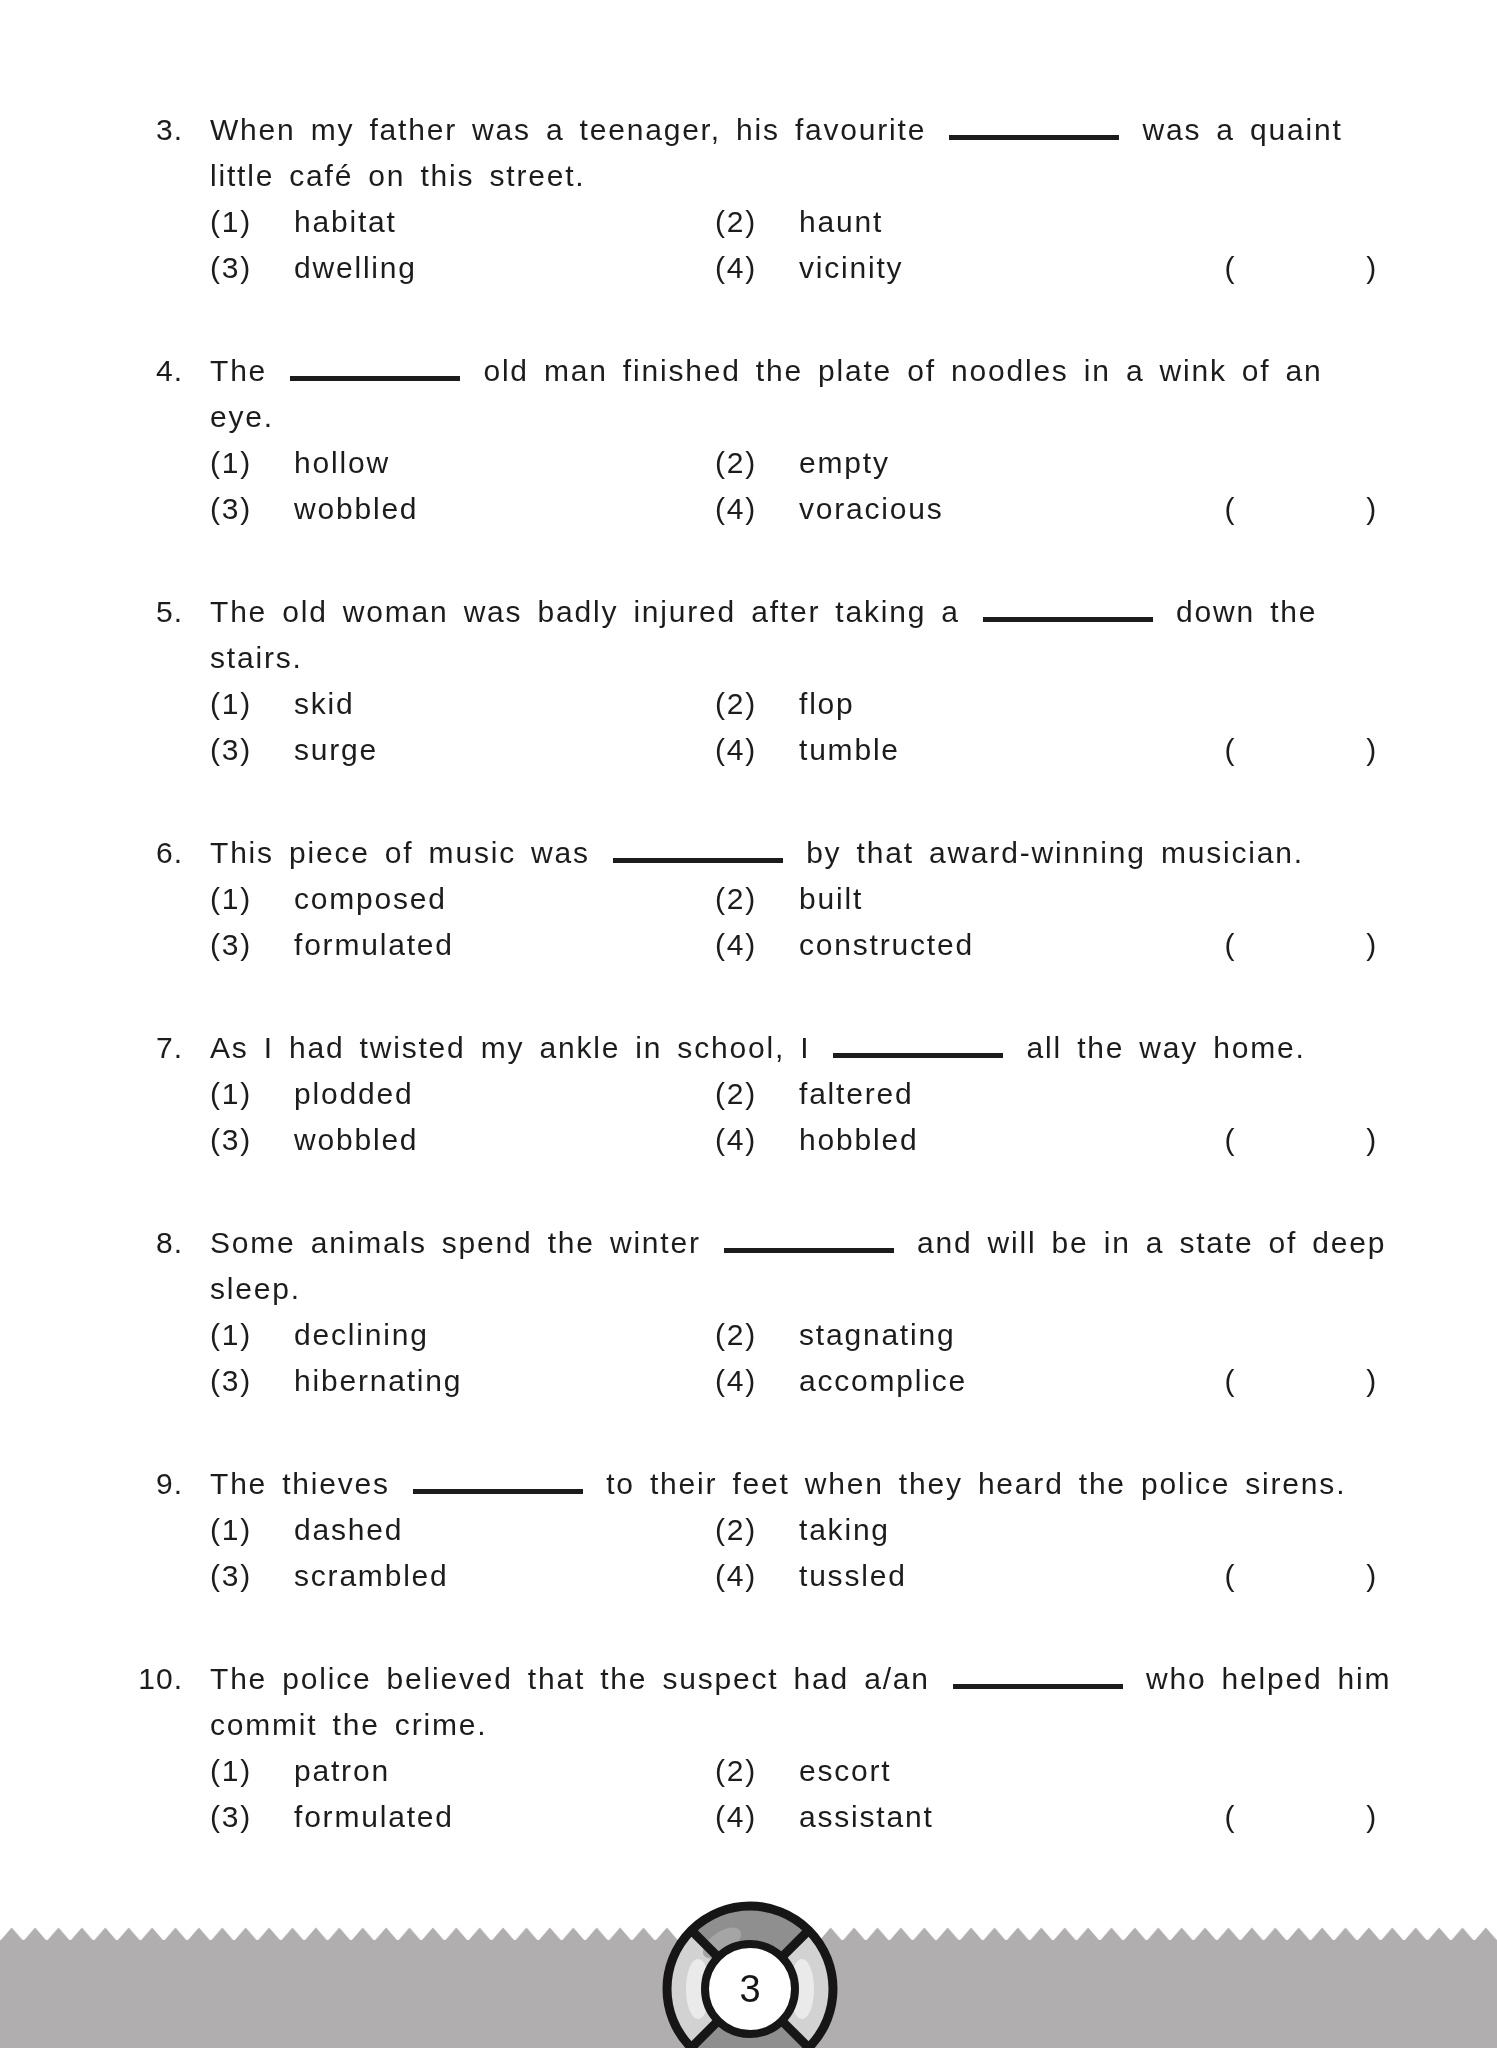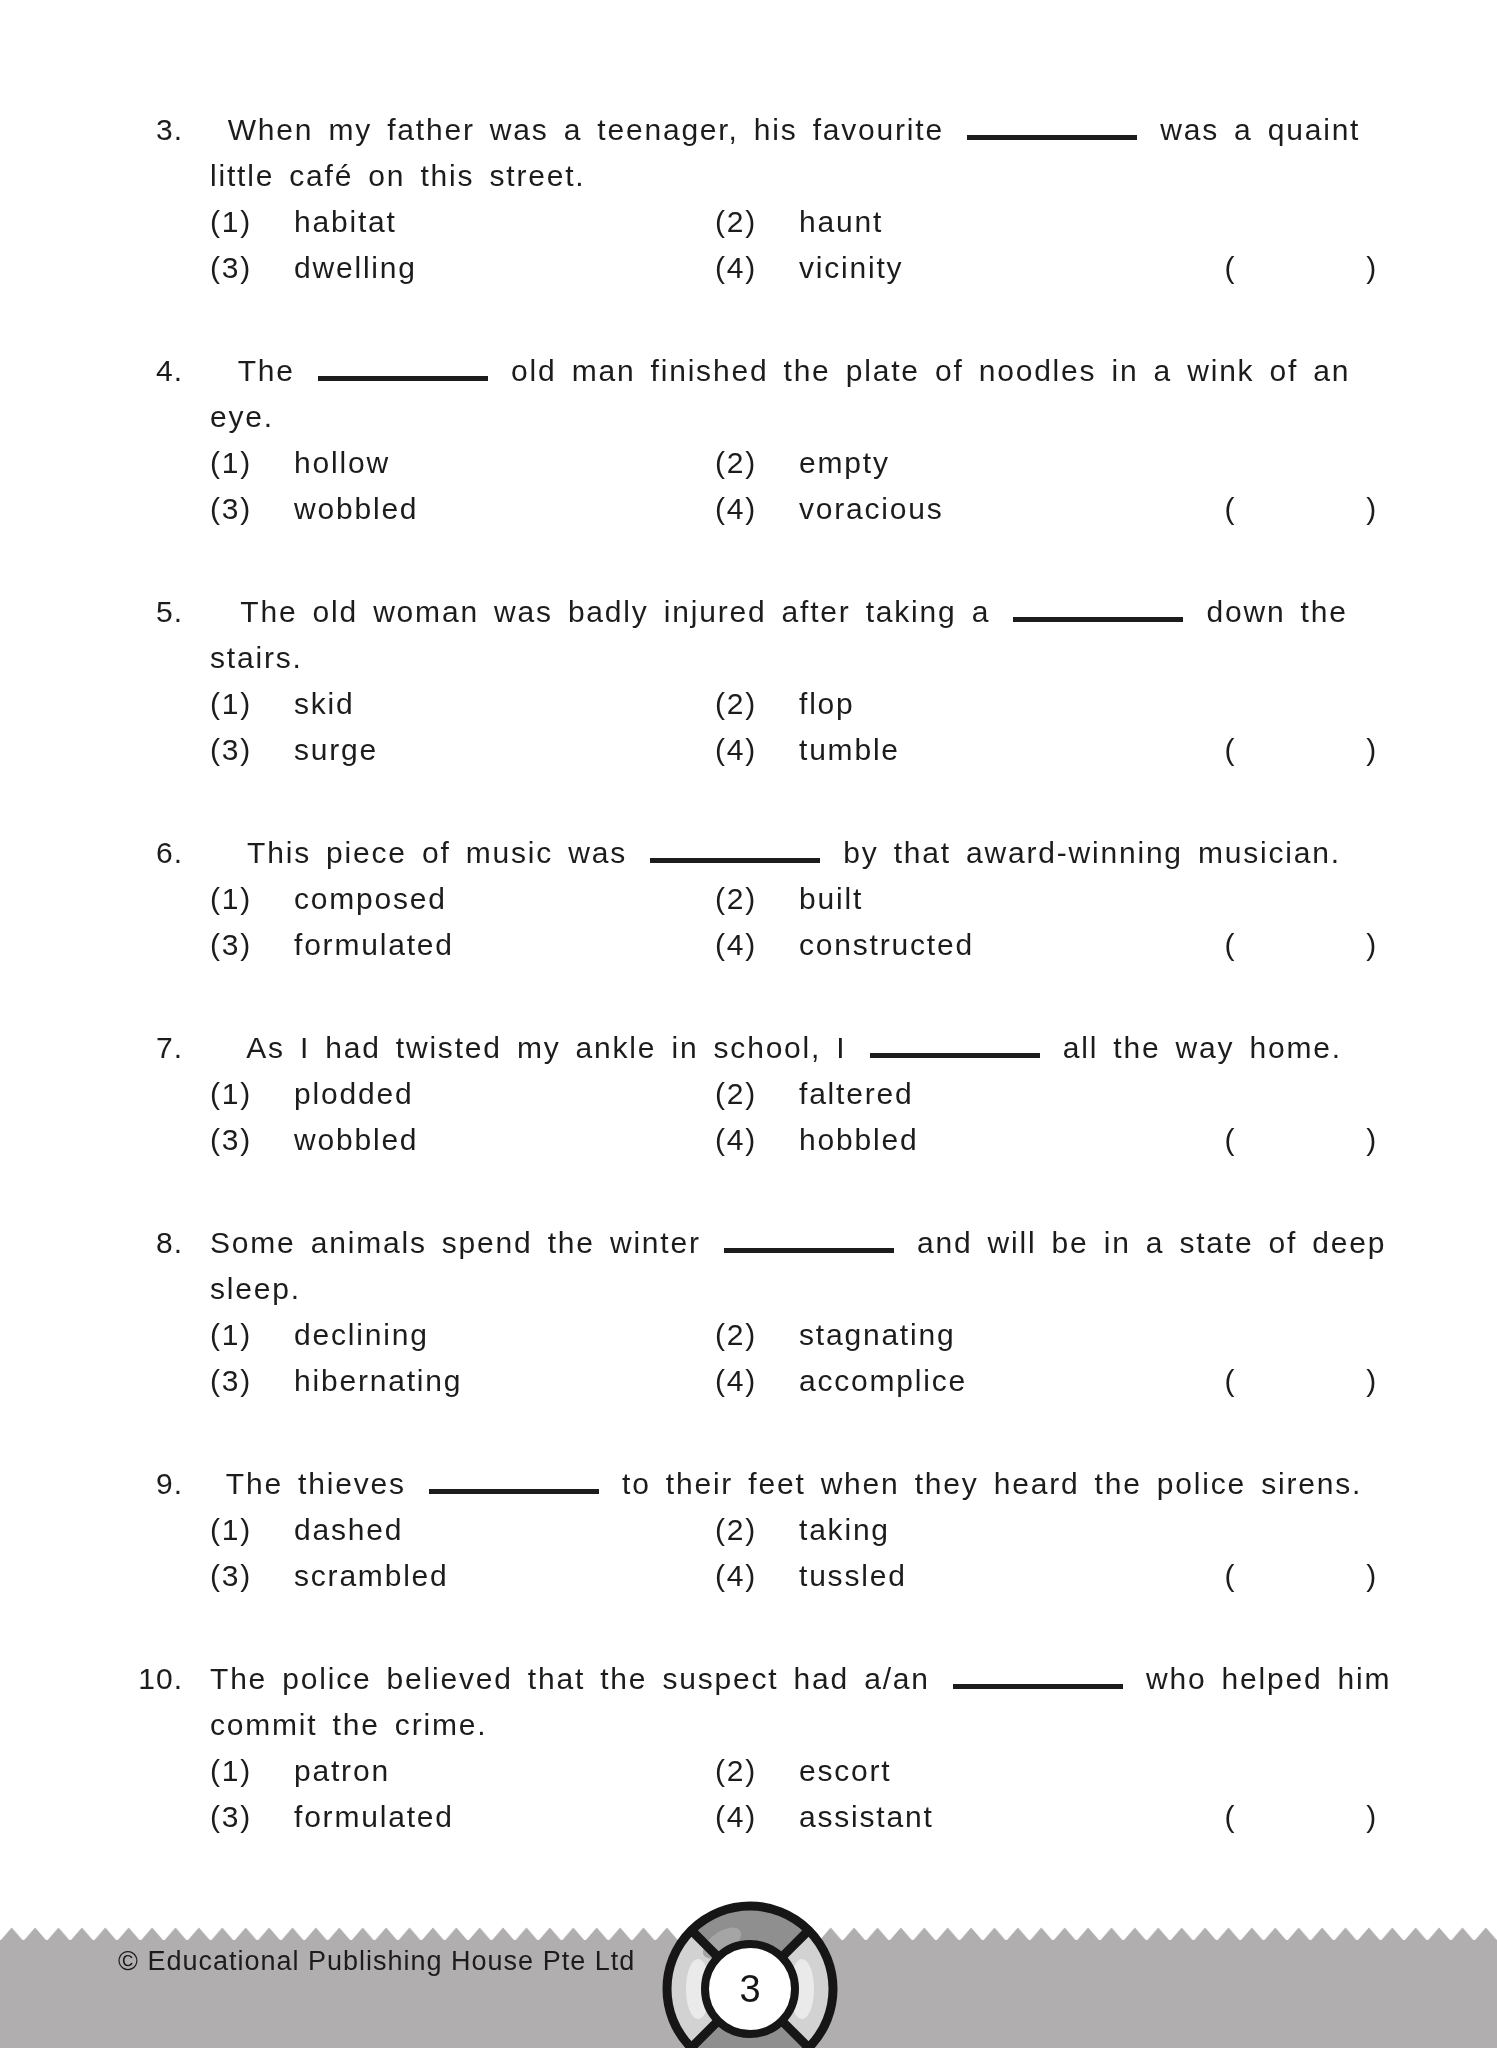--- a/index.html
+++ b/index.html
@@ -17,21 +17,21 @@
   .question { display: flex; margin-bottom: 57px; }
   .qnum {
     flex: 0 0 73px; text-align: right;
     font-size: 30px; line-height: 46px; letter-spacing: 1px;
   }
   .qbody {
     margin-left: 27px; width: 1168px;
     font-size: 30px; line-height: 46px;
     letter-spacing: 1.8px; word-spacing: 5px;
   }
-  .stem-line { white-space: nowrap; text-align: center; }
+  .stem-line { white-space: nowrap; }
   .blank {
     display: inline-block; width: 170px; height: 0;
     border-bottom: 5px solid #1c1c1c; margin: 0 8px;
   }
   .opt-row { position: relative; display: flex; }
   .opt { flex: 0 0 505px; display: flex; }
   .onum { flex: 0 0 84px; }
   .answer { position: absolute; right: 0; top: 0; display: flex; }
   .paren-gap { display: inline-block; width: 130px; }
   .footer-wave { position: absolute; left: 0; bottom: 0; }
@@ -349,21 +349,20 @@
   <svg class="footer-wave" width="1497" height="122" viewBox="0 0 1497 122">
     <defs>
       <pattern id="teeth" width="23.4" height="15" patternUnits="userSpaceOnUse">
         <path d="M0 15 L11.7 1.5 L23.4 15 Z" fill="#b1aeaf"></path>
       </pattern>
     </defs>
     <rect x="0" y="0" width="1497" height="15" fill="url(#teeth)"></rect>
     <rect x="0" y="14" width="1497" height="108" fill="#b1aeaf"></rect>
   </svg>
 
-  <div class="copyright">© Educational Publishing House Pte Ltd</div>
 
   <svg class="buoy" width="176" height="176" viewBox="0 0 176 176">
     <path d="M88 88 L146.7 29.3 A83 83 0 0 0 29.3 29.3 Z" fill="#8f8f8f"></path>
     <path d="M88 88 L29.3 146.7 A83 83 0 0 0 146.7 146.7 Z" fill="#8f8f8f"></path>
     <path d="M88 88 L29.3 29.3 A83 83 0 0 0 29.3 146.7 Z" fill="#d2d2d2"></path>
     <path d="M88 88 L146.7 146.7 A83 83 0 0 0 146.7 29.3 Z" fill="#d2d2d2"></path>
     <ellipse cx="36" cy="88" rx="12" ry="30" fill="#eaeaea"></ellipse>
     <ellipse cx="140" cy="88" rx="12" ry="30" fill="#eaeaea"></ellipse>
     <ellipse cx="60" cy="42" rx="22" ry="11" transform="rotate(-35 60 42)" fill="#a5a5a5"></ellipse>
     <line x1="88" y1="88" x2="146.7" y2="29.3" stroke="#161616" stroke-width="9"></line>

